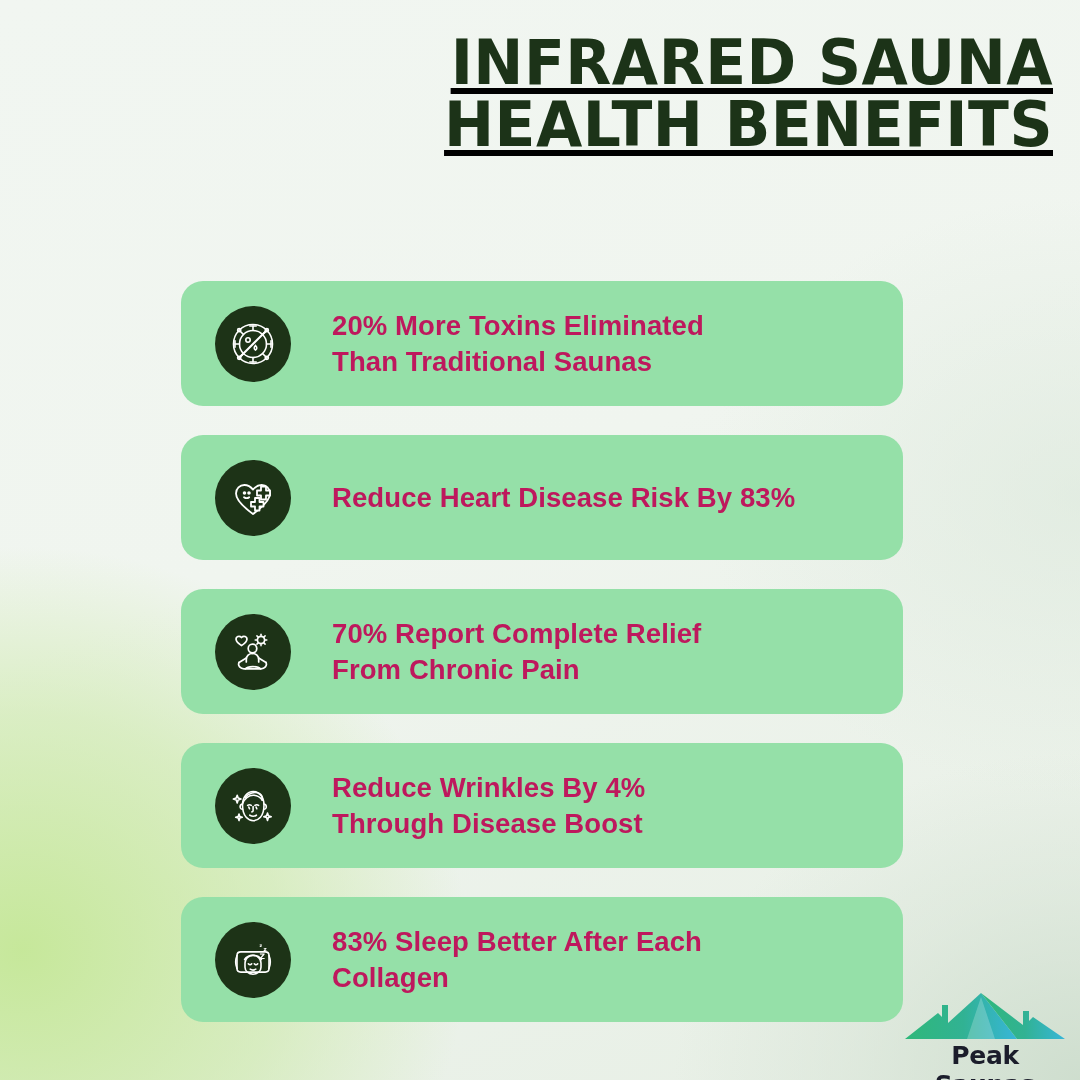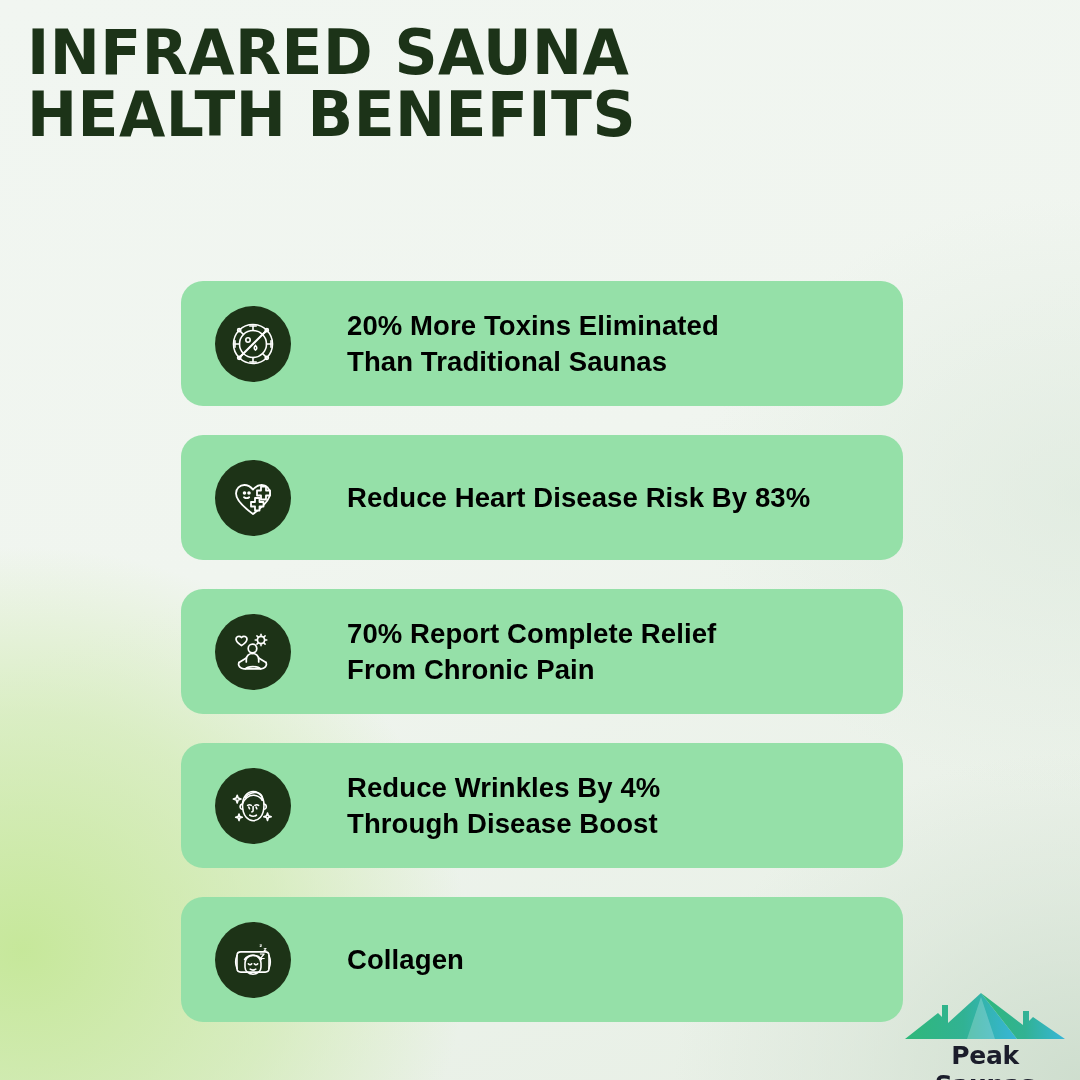--- a/index.html
+++ b/index.html
@@ -14,21 +14,21 @@
     position:absolute; inset:0;
     background:
       radial-gradient(ellipse 620px 560px at 2% 88%, rgba(196,231,150,0.95) 0%, rgba(200,232,160,0.55) 42%, rgba(205,232,172,0.0) 72%),
       radial-gradient(ellipse 520px 420px at 100% 100%, rgba(205,221,205,0.95) 0%, rgba(214,227,213,0.5) 45%, rgba(220,230,220,0) 78%),
       radial-gradient(ellipse 500px 400px at 100% 46%, rgba(219,232,219,0.6) 0%, rgba(226,236,226,0) 75%),
       linear-gradient(160deg, #f1f6f1 0%, #f0f5ef 45%, #e7efe5 100%);
   }
   .page { position:relative; width:1080px; height:1080px; }
 
   
-  .header { padding-top:22px; text-align:left; }
+  .header { padding-top:32px; text-align:right;text-decoration:underline; }
   .title {
     font-family:"DejaVu Sans", sans-serif;
     font-weight:700;
     font-size:63px;
     line-height:0.98;
     letter-spacing:0.5px;
     color:#1c3318;
     text-transform:uppercase;
     transform:scaleX(0.95);
   }
@@ -58,25 +58,25 @@
   .icon-badge {
     width:76px; height:76px;
     min-width:76px;
     margin-left:34px;
     border-radius:50%;
     background:#1d3317;
     display:flex; align-items:center; justify-content:center;
   }
   .icon-badge svg { display:block; }
   .card-text {
-    margin-left:56px;
+    margin-left:41px;
     font-size:27.5px;
     font-weight:700;
     line-height:1.29;
-    color:#000000;
+    color:#be185d;
     letter-spacing:0.1px;
   }
   .card-text span { display:block; }
 
   
   .logo { position:absolute; left:903px; top:993px; width:164px; text-align:center; }
   .logo-mark { display:block; margin:0 auto; }
   .logo-text {
     margin-top:2px;
     font-family:"DejaVu Sans", sans-serif;
@@ -218,20 +218,21 @@
           <path d="M16.6 24.4 c1.6 -2.6 5 -4.2 8.4 -4.2 c3.4 0 6.8 1.6 8.4 4.2"></path>
           <path d="M20.3 28.8 q1.8 2 3.4 0"></path>
           <path d="M26.3 28.8 q1.8 2 3.4 0"></path>
           <path d="M22.2 34.2 q2.8 1.8 5.6 0"></path>
           <text x="31.6" y="23.6" font-family="DejaVu Sans, sans-serif" font-size="7.5" font-weight="700" fill="#ffffff" stroke="none">Z</text>
           <text x="35.5" y="15.5" font-family="DejaVu Sans, sans-serif" font-size="5.4" font-weight="700" fill="#ffffff" stroke="none">z</text>
           <text x="31.4" y="12.2" font-family="DejaVu Sans, sans-serif" font-size="4.4" font-weight="700" fill="#ffffff" stroke="none">z</text>
         </svg>
       </div>
       <div class="card-text">
+        <span>83% Sleep Better After Each</span>
         <span>Collagen</span>
       </div>
     </div>
 
   </div>
 
   <div class="logo">
     <svg class="logo-mark" width="160" height="46" viewBox="0 0 160 46" fill="none">
       <defs>
         <linearGradient id="peakGrad" x1="0" y1="0" x2="1" y2="0">

